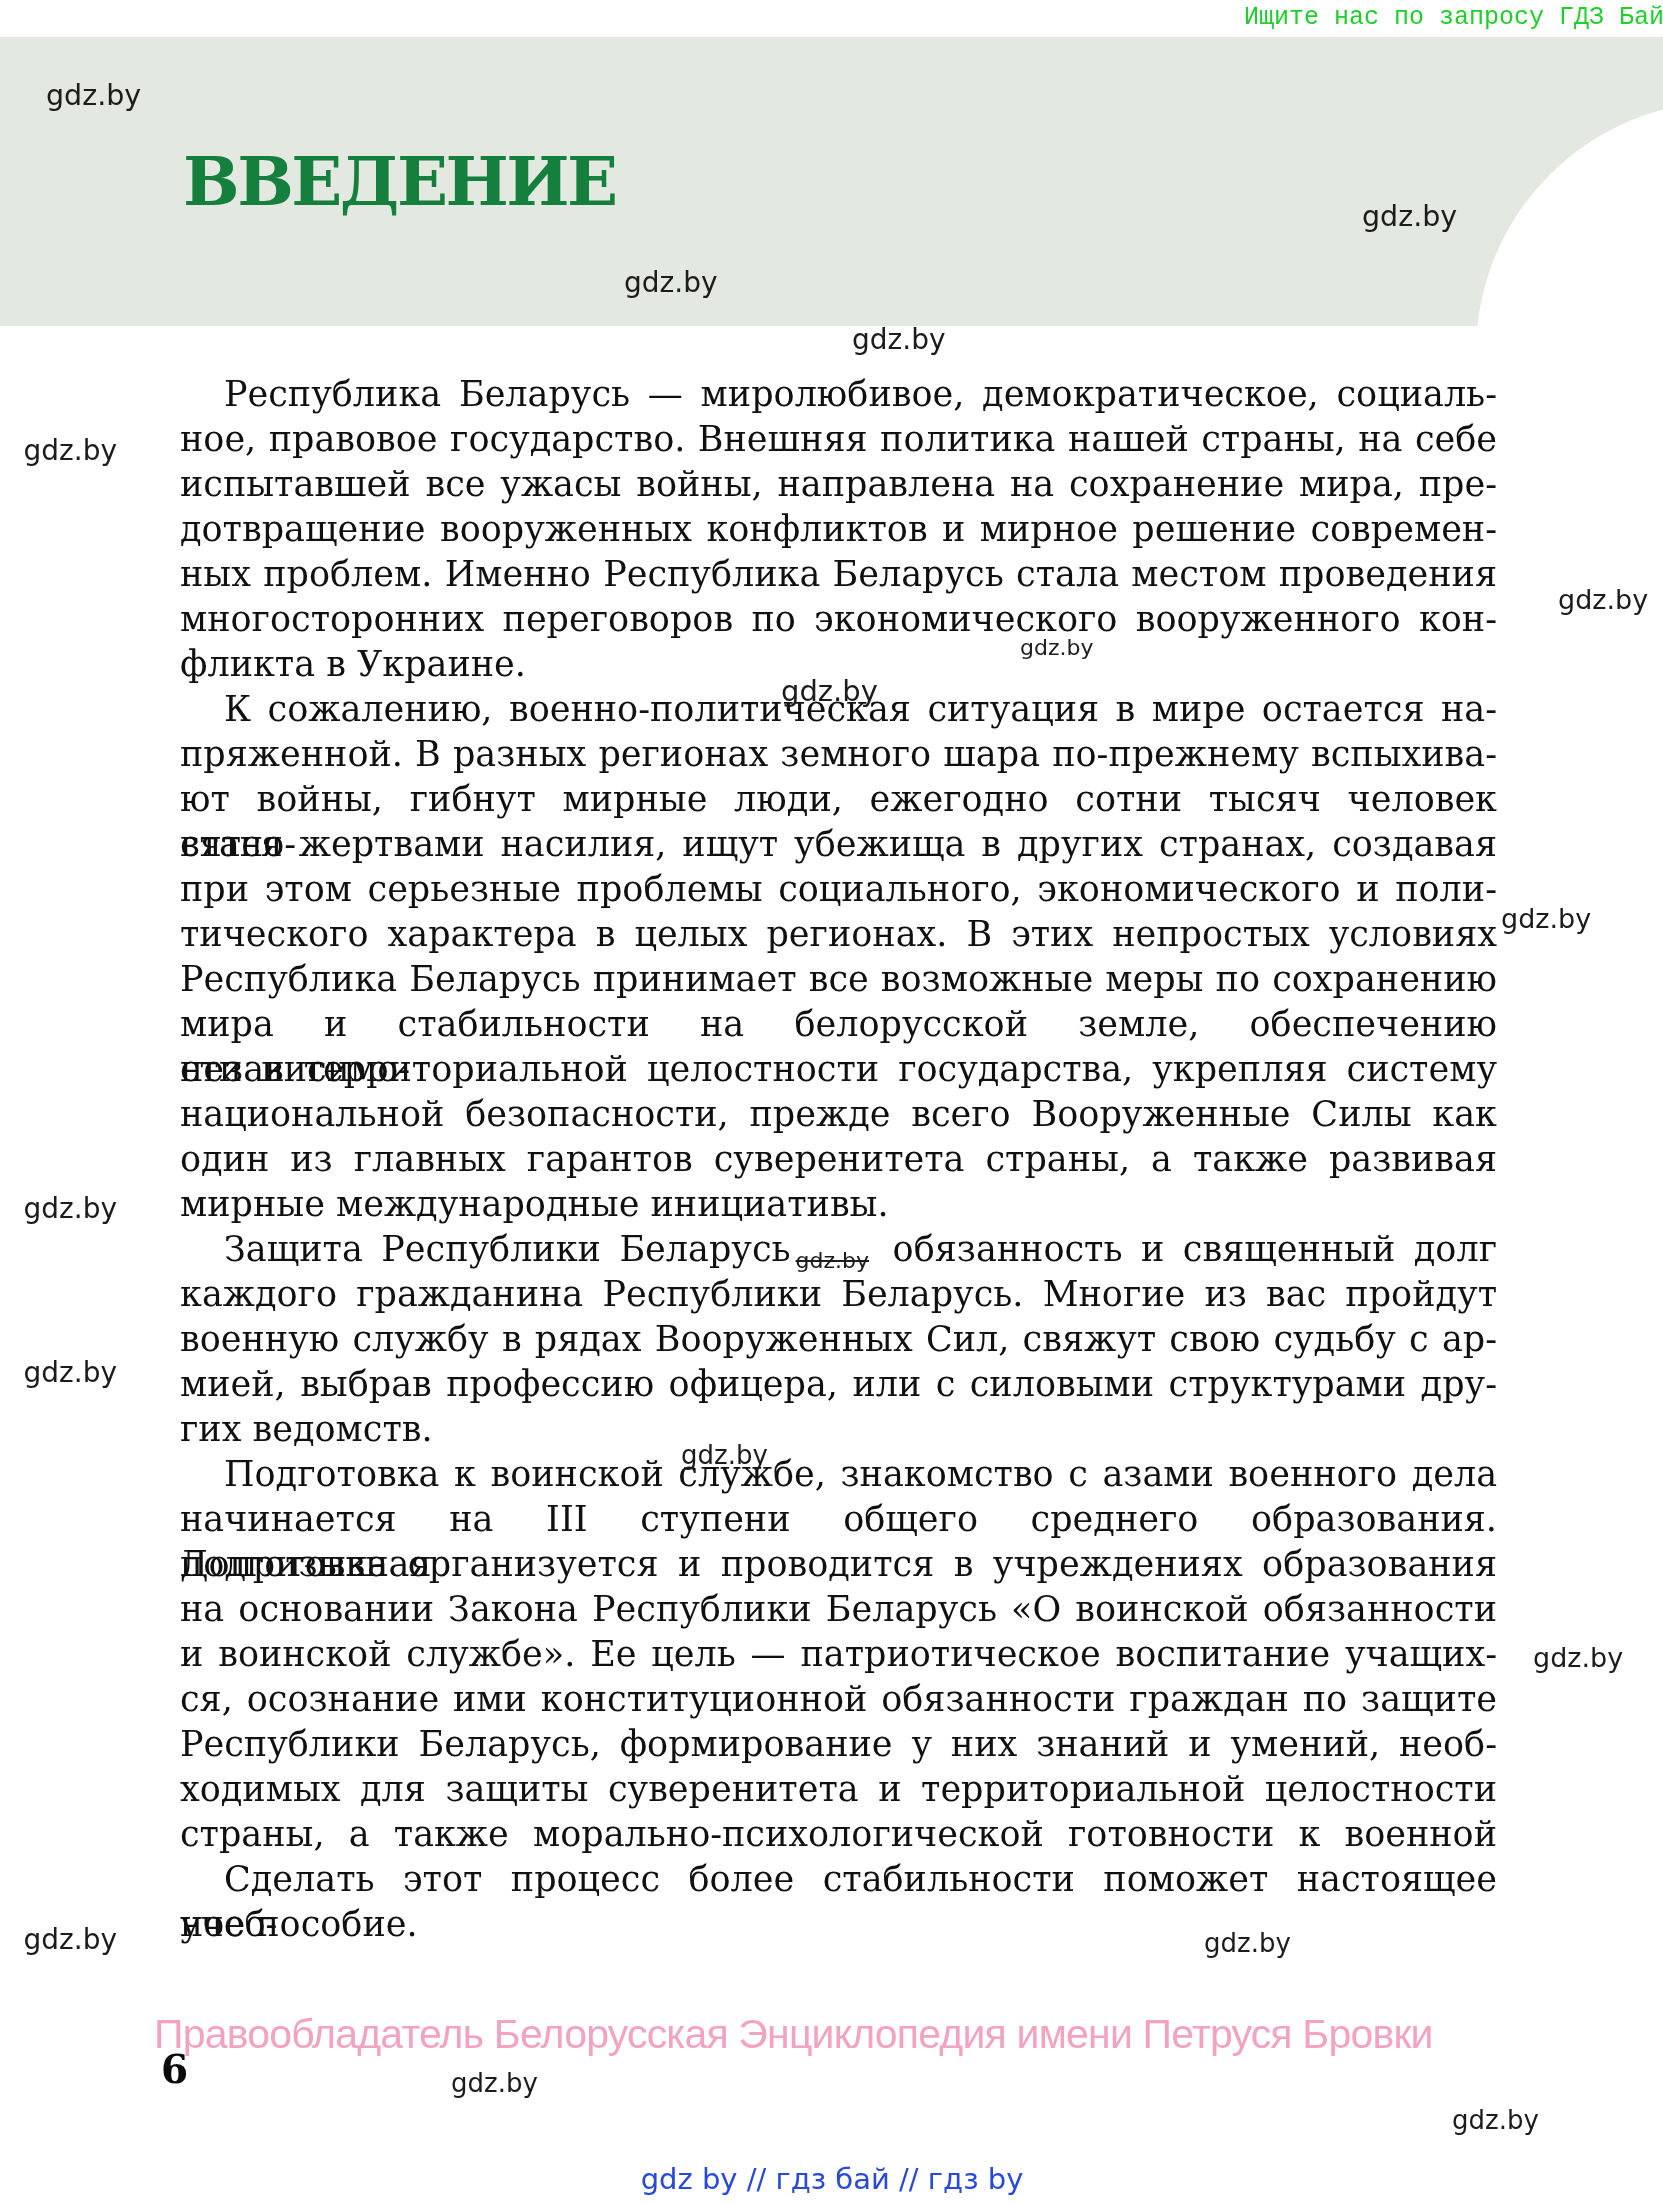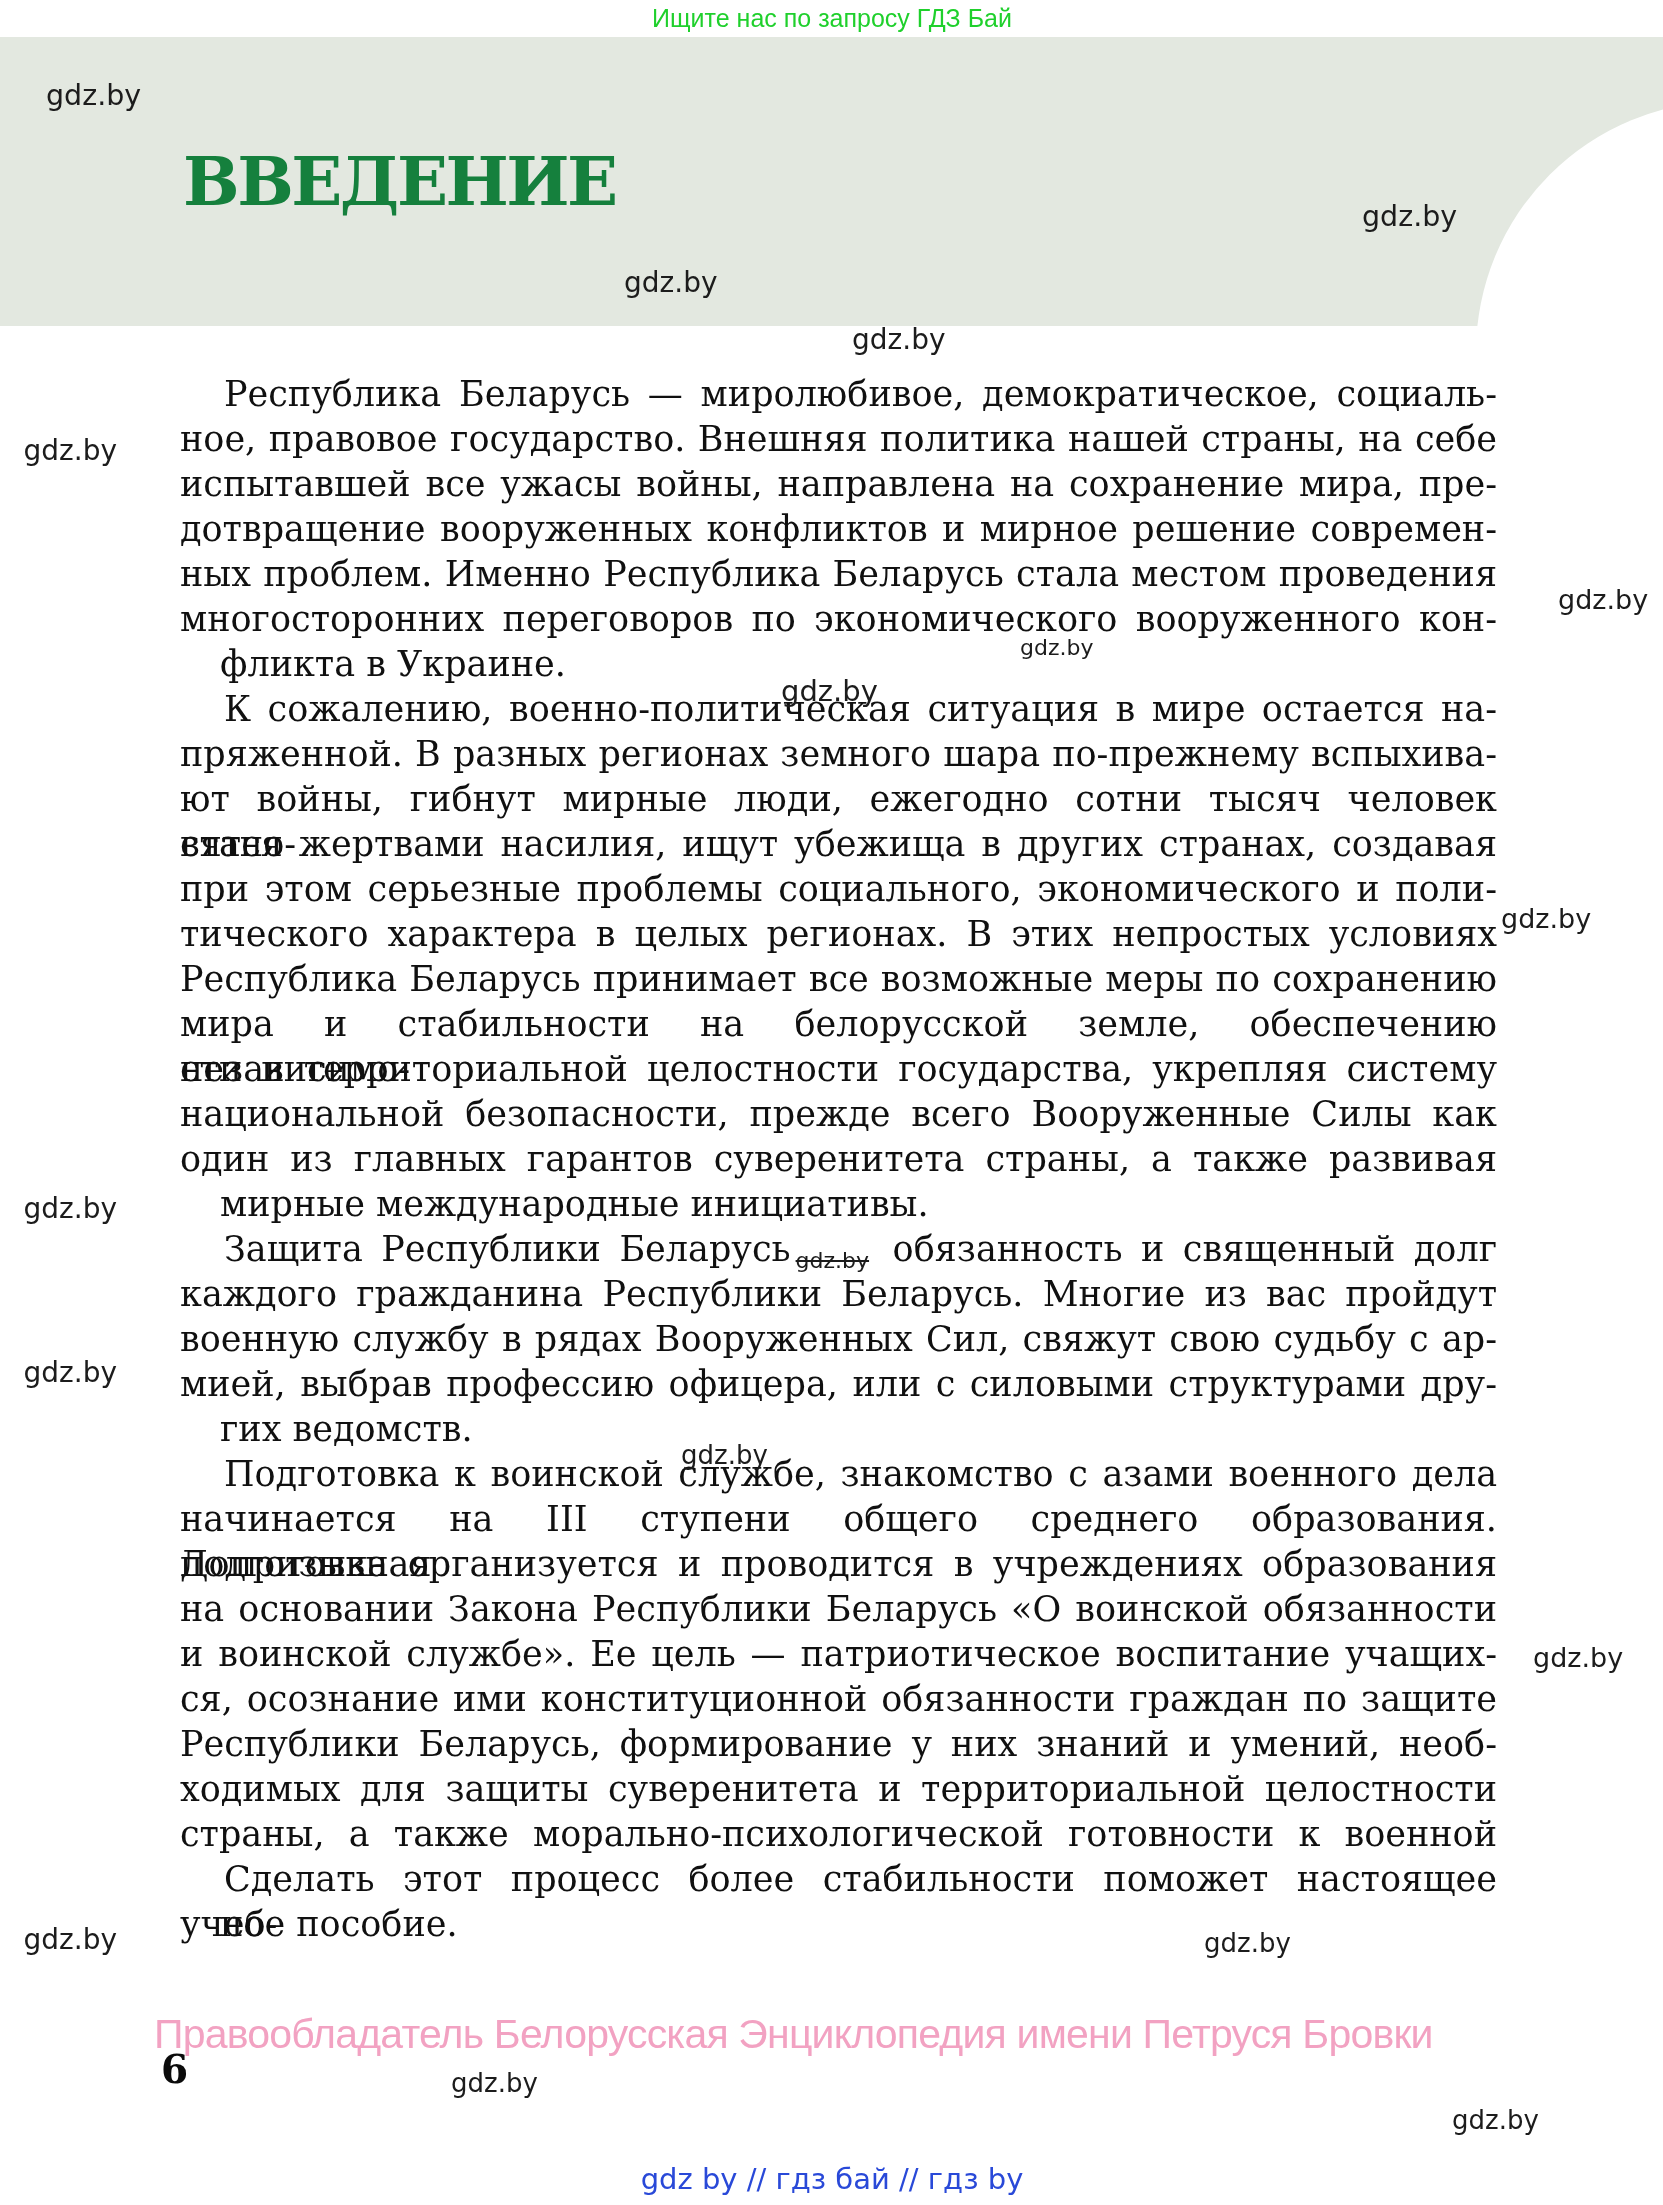--- a/index.html
+++ b/index.html
@@ -13,22 +13,22 @@
   html,body{margin:0;padding:0;background:#888;}
   .page{
     position:relative;
     width:1664px;height:2205px;
     background:#ffffff;
     overflow:hidden;
     font-family:"DejaVu Serif","Liberation Serif",serif;
   }
   .top-banner{
     position:absolute;top:3.4px;left:0;width:100%;
-    text-align:center;
-    font-family:Liberation Sans, sans-serif;
+    text-align:right;
+    font-family:Liberation Mono, monospace;
     font-size:25px;line-height:30px;
     color:var(--banner-green);
   }
   .header-block{
     position:absolute;top:37px;left:0;
     width:1664px;height:289px;
     background:var(--header-bg);
     overflow:hidden;
   }
   .corner-cutout{
@@ -46,21 +46,21 @@
     position:absolute;left:180px;top:372px;width:1317px;
     color:var(--ink);
     font-size:35px;
   }
   .line{
     height:45px;line-height:45px;
     text-align:justify;text-align-last:justify;
     white-space:normal;
   }
   .line.first{text-indent:44px;}
-  .line.last{text-align-last:left;margin-left:40px;}
+  .line.last{text-align-last:left;}
   .inline-wm{
     font-family:"DejaVu Sans","Liberation Sans",sans-serif;
     font-size:22px;
     vertical-align:-6.7px;
     text-decoration:line-through;
     text-decoration-thickness:1.7px;
     color:var(--wm-ink);
     padding:0 5px;
   }
   .wm{

